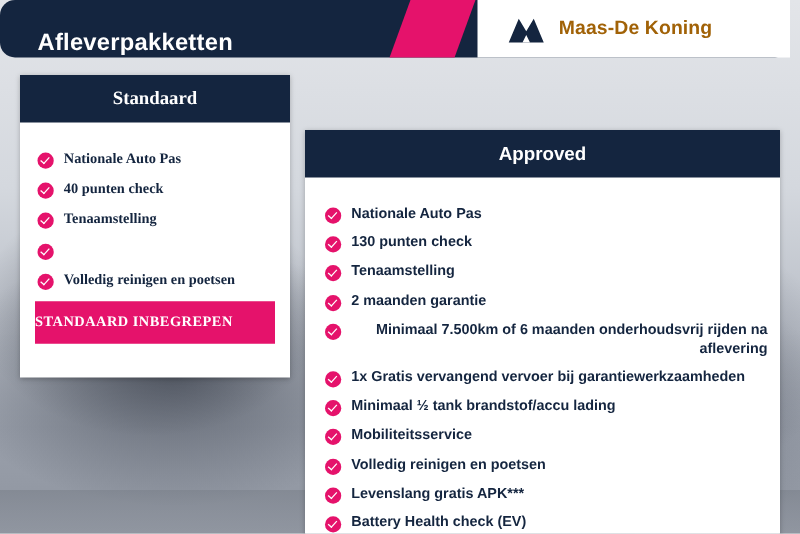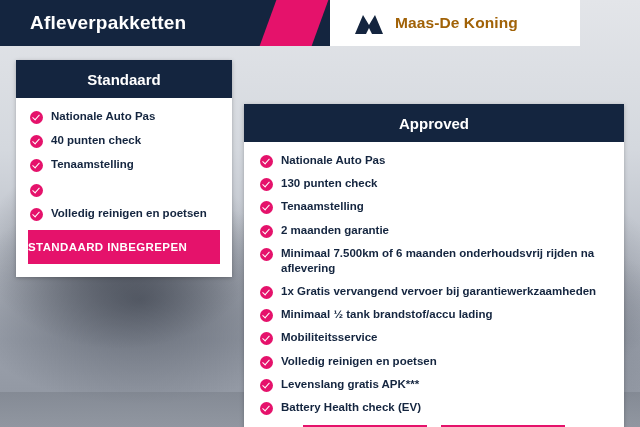--- a/index.html
+++ b/index.html
@@ -32,24 +32,25 @@
     position:absolute; right:-30px; top:180px; width:300px; height:210px;
     background: radial-gradient(ellipse at center, rgba(35,40,52,0.42), rgba(35,40,52,0) 70%);
   }
   .bg-strip {
     position:absolute; left:0; right:0; top:392px; height:35px;
     background: linear-gradient(180deg, rgba(120,126,136,0.55), rgba(150,155,164,0.3));
   }
 
   
   .header {
-    position: absolute; left:0; top:0; width:580px; height:46px;
+    position: absolute; left:0; top:0; width:632px; height:46px;
     background:#14253f;
-    display:flex; align-items:center;
+    display:flex; align-items:flex-end;
     z-index: 5;
+    border-radius: 12px;
   }
   .header-title {
     color:#ffffff; font-size:19px; font-weight:bold;
     letter-spacing:0.2px; padding-left:30px;
   }
   .header-accent {
     position:absolute; right:260px; top:0; width:52px; height:46px;
     background:#e5126b;
     transform: skewX(-20deg);
   }
@@ -65,31 +66,31 @@
   .brand-name {
     color:#a16207; font-size:15.5px; font-weight:bold; letter-spacing:0.1px;
   }
 
   
   .card {
     position:absolute; background:#ffffff;
     box-shadow: 0 1px 4px rgba(0,0,0,0.25);
     z-index: 4;
   }
-  .card-std { left:16px; top:60px; width:216px; height:217px; }
+  .card-std { left:16px; top:60px; width:216px; height:242px;font-family:Liberation Serif, serif; }
   .card-app { left:244px; top:72px; width:380px; height:410px;margin-top:32px; }
 
   .card-head {
     background:#14253f; color:#ffffff;
     font-size:15px; font-weight:bold; text-align:center;
     padding:11px 0 10px 0;
   }
   .card-app .card-head { font-size:15px; }
 
-  .list { padding:11px 0 0 0; }
+  .list { padding:22px 0 0 0;text-align:right; }
   .item {
     display:flex; align-items:flex-start; gap:8px;
     padding: 0 10px 0 14px;
     margin-bottom: 9px;
   }
   .card-app .item { margin-bottom: 8px; padding-left:16px; }
   .check {
     flex:0 0 auto; width:13px; height:13px; border-radius:50%;
     background:#e5126b; position:relative; margin-top:2px;
   }

